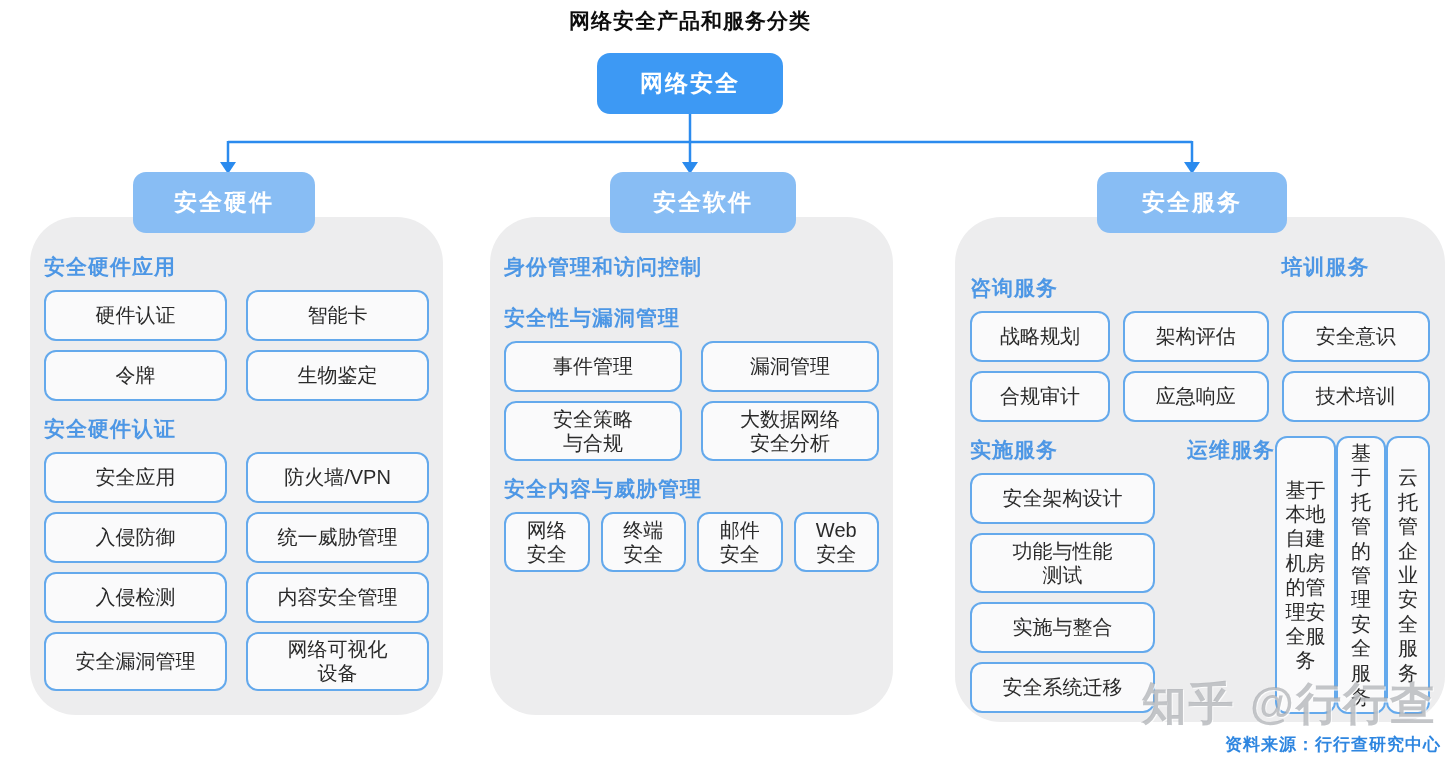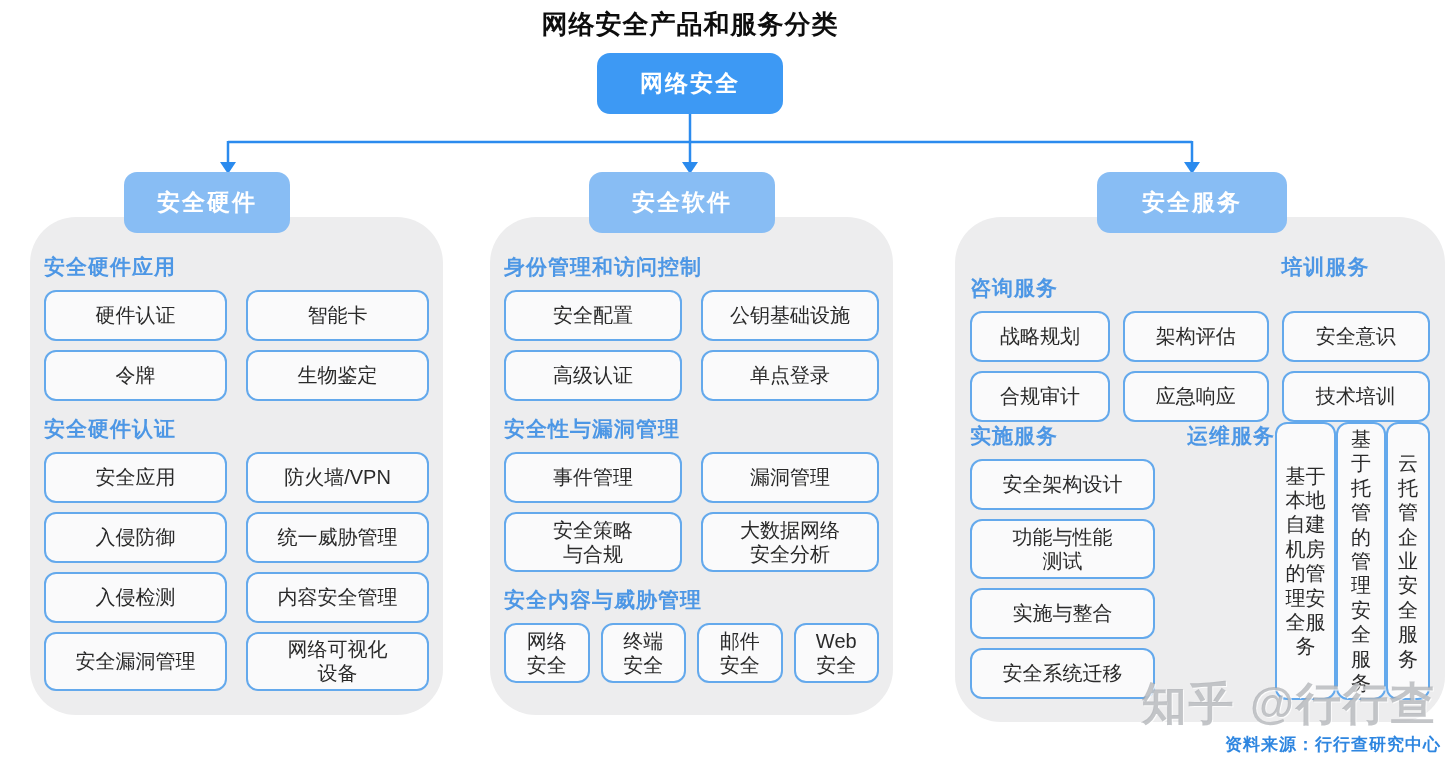--- a/index.html
+++ b/index.html
@@ -1,32 +1,32 @@
 <!DOCTYPE html>
 <html><head>
 <meta charset="utf-8">
 <style>
   html,body { margin:0; padding:0; background:#ffffff; }
   body { font-family:"Liberation Sans","DejaVu Sans",sans-serif; }
   .canvas { position:relative; width:1449px; height:759px; background:#ffffff; overflow:hidden; }
 
   .title { position:absolute; left:340px; top:7px; width:700px; text-align:center;
-           font-size:26px; font-weight:bold; color:#0d0d0d; letter-spacing:1px; }
+           font-size:21px; font-weight:bold; color:#0d0d0d; letter-spacing:1px; }
 
   .root-node { position:absolute; left:597px; top:53px; width:186px; height:61px;
                background:#3d99f4; border-radius:13px; color:#ffffff; font-size:23px; font-weight:bold;
                display:flex; align-items:center; justify-content:center; letter-spacing:2px; z-index:2; }
 
   .connectors { position:absolute; left:0; top:0; width:1449px; height:185px; z-index:1; }
 
   .branch-pill { position:absolute; top:172px; height:61px; background:#88bdf4; border-radius:13px;
                  color:#ffffff; font-size:23px; font-weight:bold; display:flex; align-items:center;
                  justify-content:center; letter-spacing:2px; z-index:3; }
-  .pill-hw { left:124px; width:166px; }
-  .pill-sw { left:589px; width:186px;font-family:Liberation Mono, monospace; }
+  .pill-hw { left:133px; width:182px; }
+  .pill-sw { left:610px; width:186px;font-family:Liberation Mono, monospace; }
   .pill-svc { left:1097px; width:190px; }
 
   .panel { position:absolute; top:217px; background:#ededee; border-radius:46px;
            box-sizing:border-box; padding:36px 14px 0 14px; display:flex; flex-direction:column; z-index:2; }
   .panel-hw  { left:30px;  width:413px; height:498px; }
   .panel-sw  { left:490px; width:403px; height:498px; }
   .panel-svc { left:955px; width:490px; height:505px; padding-left:15px; padding-right:15px; }
 
   .sec-h { color:#4d97e5; font-weight:bold; font-size:21px; text-align:left;
            letter-spacing:1px; margin-bottom:9px; flex:0 0 auto; }
@@ -37,21 +37,21 @@
 
   .box { background:#fafafb; border:2px solid #64a9ec; border-radius:12px; min-height:51px;
          display:flex; align-items:center; justify-content:center; text-align:center;
          font-size:20px; color:#2a2a2a; white-space:pre-line; line-height:1.22;
          padding:3px 6px; box-sizing:border-box; }
   .box.tall { min-height:60px; }
 
   .svc-top { display:grid; grid-template-columns:1fr 1.04fr 1.06fr; gap:9px 13px; }
   .span2 { grid-column:1 / span 2; }
 
-  .svc-bottom { display:flex; gap:32px; }
+  .svc-bottom { display:flex; gap:32px; margin-top:14px; }
   .svc-col-left { flex:0 0 185px; display:flex; flex-direction:column; }
   .svc-col-left .box { margin-bottom:9px; }
   .svc-col-right { flex:1; display:flex; }
   .svc-col-right .box { min-height:66px; margin-bottom:20px; }
 
   .watermark { position:absolute; right:12px; top:674px; font-size:45px; font-weight:bold;
                color:rgba(158,162,166,0.62); letter-spacing:2px; z-index:4;
                text-shadow:1px 1px 0 rgba(255,255,255,0.8); }
   .source-note { position:absolute; right:8px; top:733px; font-size:17px; font-weight:bold;
                  color:#2e86e0; letter-spacing:1px; z-index:4; }
@@ -101,26 +101,20 @@
       <div class="box">入侵检测</div>
       <div class="box">内容安全管理</div>
       <div class="box">安全漏洞管理</div>
       <div class="box">网络可视化
 设备</div>
     </div>
   </div>
 
   <div class="panel panel-sw">
     <div class="sec-h">身份管理和访问控制</div>
-    <div class="grid2">
-      <div class="box">安全配置</div>
-      <div class="box">公钥基础设施</div>
-      <div class="box">高级认证</div>
-      <div class="box">单点登录</div>
-    </div>
     <div class="sec-h mt">安全性与漏洞管理</div>
     <div class="grid2">
       <div class="box">事件管理</div>
       <div class="box">漏洞管理</div>
       <div class="box tall">安全策略
 与合规</div>
       <div class="box tall">大数据网络
 安全分析</div>
     </div>
     <div class="sec-h mt">安全内容与威胁管理</div>

